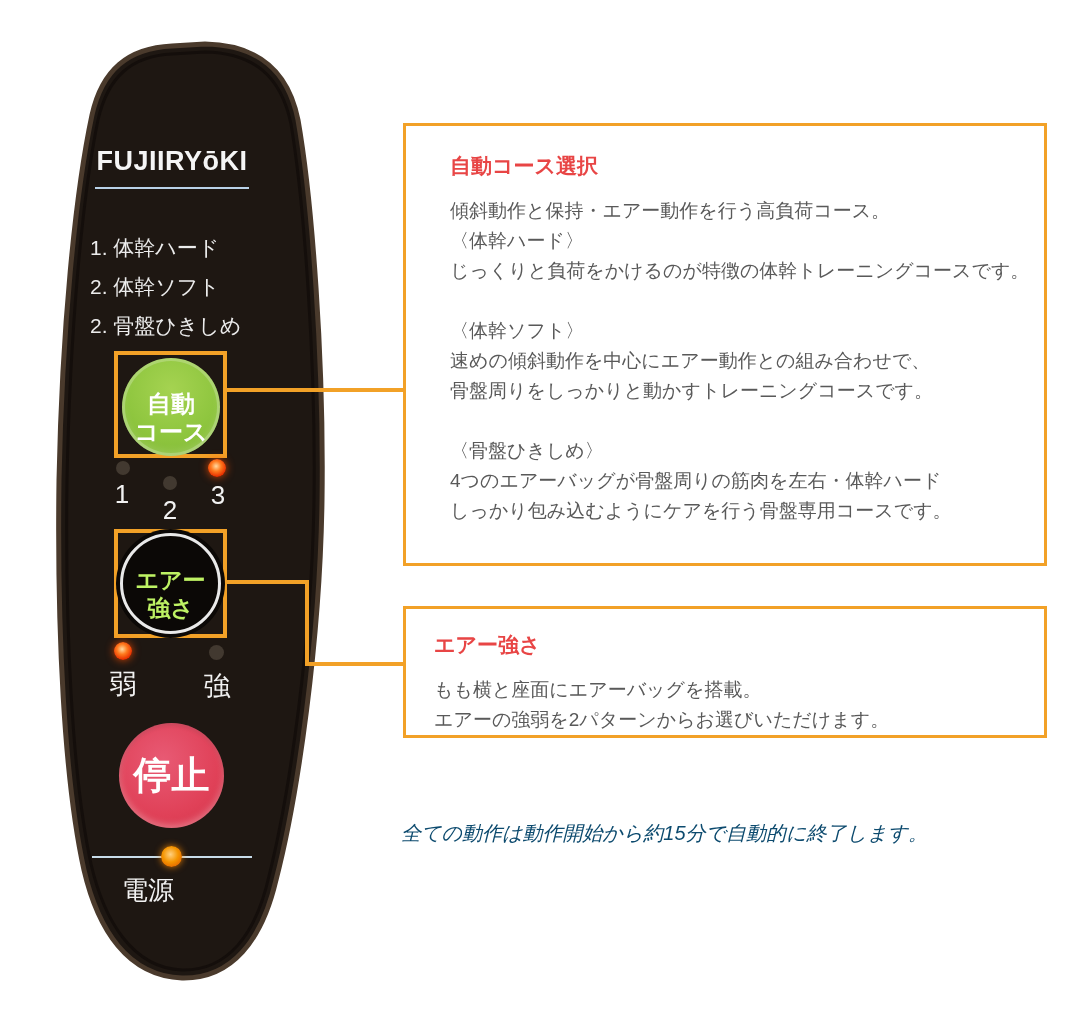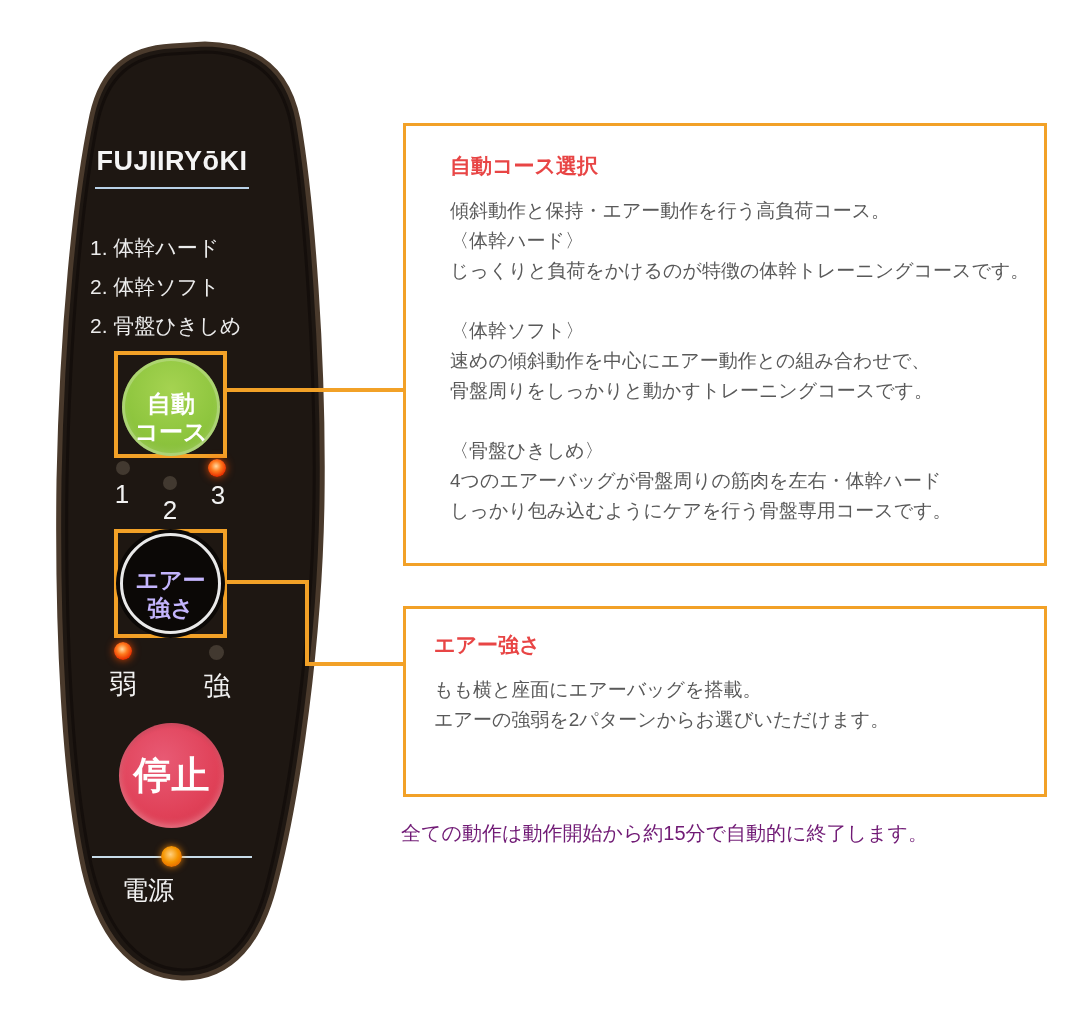--- a/index.html
+++ b/index.html
@@ -38,21 +38,21 @@
     background: radial-gradient(circle at 50% 32%, #a5d351 0%, #8fc63f 55%, #7fb733 100%);
     box-shadow: inset 0 0 0 3px rgba(255,255,255,0.22), inset 0 -4px 8px rgba(255,255,255,0.18);
     color: #ffffff; font-size: 24px; font-weight: bold; line-height: 1.15;
     text-align: center; padding-top: 22px;
   }
   .btn-air {
     left: 120px; top: 533px; width: 101px; height: 101px; border-radius: 50%;
     background: #0b0806;
     border: 3px solid #e9e9e9;
     box-shadow: 0 0 0 4px #0b0806;
-    color: #c4b5fd; font-size: 23px; font-weight: bold; line-height: 1.2;
+    color: #bef264; font-size: 23px; font-weight: bold; line-height: 1.2;
     text-align: center; padding-top: 22px;
   }
   .btn-stop {
     left: 119px; top: 723px; width: 105px; height: 105px; border-radius: 50%;
     background: radial-gradient(circle at 42% 35%, #e85a74 0%, #e04158 60%, #d23349 100%);
     box-shadow: inset 0 -3px 7px rgba(255,255,255,0.30), inset 0 2px 4px rgba(0,0,0,0.15);
     color: #ffffff; font-size: 38px; font-weight: bold;
     text-align: center;
   }
 
@@ -73,28 +73,28 @@
 
   
   .conn { background: #f2a127; }
 
   
   .callout {
     border: 3px solid #f2a127;
     background: #ffffff;
   }
   .callout-auto { left: 403px; top: 123px; width: 644px; height: 443px; padding: 26px 44px; }
-  .callout-air  { left: 403px; top: 606px; width: 644px; height: 191px; padding: 22px 28px; }
+  .callout-air  { left: 403px; top: 606px; width: 644px; height: 132px; padding: 22px 28px; }
   .callout-title { color: #e84545; font-size: 21px; font-weight: bold; margin-bottom: 16px; }
   .callout-body { color: #595959; font-size: 19px; line-height: 30px; }
   .callout-section { margin-bottom: 30px; }
   .callout-section:last-child { margin-bottom: 0; }
   .callout-line { white-space: nowrap; }
 
-  .footnote { left: 401px; top: 820px; color: #701a75; font-size: 20px; white-space: nowrap; }
+  .footnote { left: 401px; top: 820px; color: #0c4a6e; font-size: 20px; white-space: nowrap; font-style: italic; }
 </style>
 </head>
 <body>
 
 <div class="canvas">
 
   <svg class="remote-svg" viewBox="0 0 1080 1023">
     <path d="M 172 46
          C 128 48, 102 70, 92 115
          C 75 195, 62 330, 59 480

